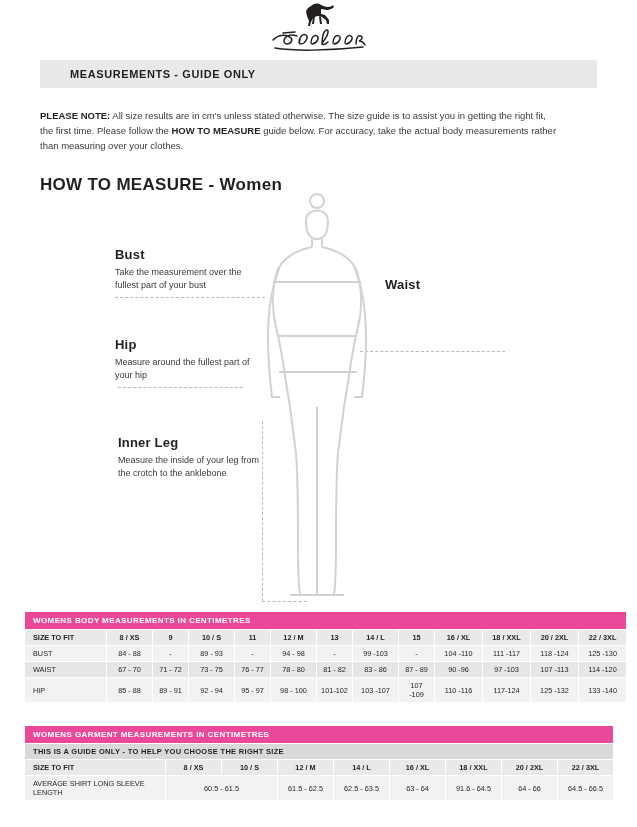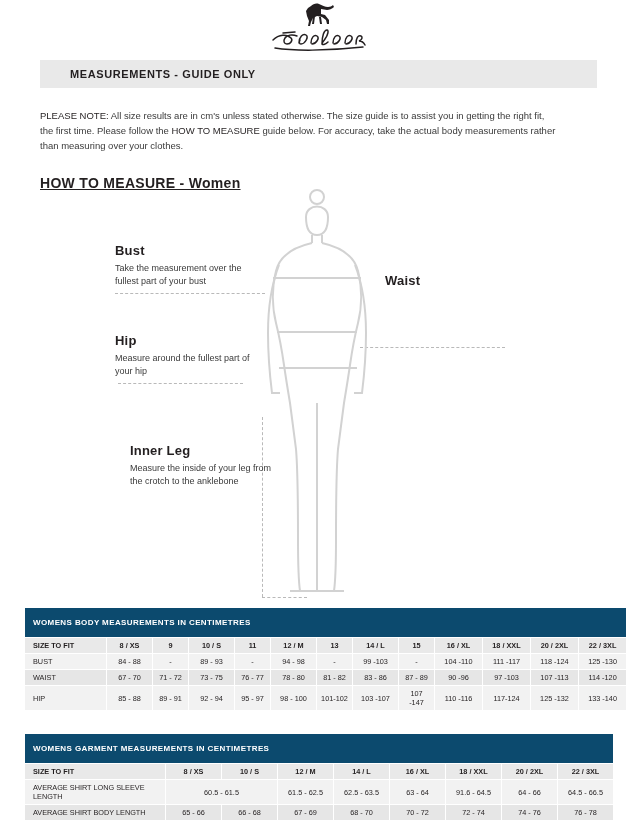--- a/index.html
+++ b/index.html
@@ -40,29 +40,28 @@
   }
 
   
   .intro {
     margin: 20px 40px 0 40px;
     font-size: 9.5px;
     line-height: 15px;
     color: #3a3a3a;
     max-width: 520px;
   }
-  .intro b { font-weight: normal; color: #231f20; }
+  .intro b { font-weight: bold; color: #231f20; }
 
   
   .htm-title {
     margin: 22px 0 0 40px;
-    font-size: 14px;
+    font-size: 17px;
     font-weight: bold;
     letter-spacing: 0.3px;
-    text-decoration: underline;
   }
 
   .diagram {
     position: relative;
     height: 412px;
     margin-top: 4px;
   }
 
   .figure {
     position: absolute;
@@ -78,21 +77,21 @@
     letter-spacing: 0.2px;
   }
   .callout .c-body {
     font-size: 9px;
     line-height: 13px;
     color: #3a3a3a;
   }
   .c-bust { left: 115px; top: 48px; width: 150px; }
   .c-waist { left: 385px; top: 78px; width: 150px; }
   .c-hip  { left: 115px; top: 138px; width: 150px; }
-  .c-inner { left: 130px; top: 236px; width: 150px; margin-top: 12px; }
+  .c-inner { left: 118px; top: 236px; width: 150px; }
 
   .dash-line {
     position: absolute;
     border-top: 1px dashed #b9b9b9;
     height: 0;
   }
   .dash-vert {
     position: absolute;
     border-left: 1px dashed #b9b9b9;
     width: 0;
@@ -108,28 +107,28 @@
   }
   .tbl td, .tbl th {
     border: 1px solid #ffffff;
     padding: 3px 4px;
     text-align: center;
     font-weight: normal;
     color: #231f20;
     height: 15px;
   }
   .tbl .hdr-band td {
-    background: #0c4a6e;
+    background: #ec4899;
     color: #ffffff;
     font-weight: bold;
     font-size: 8px;
     text-align: left;
     padding-left: 8px;
     letter-spacing: 0.4px;
-    height: 30px;
+    height: 18px;
   }
   .tbl .sub-band td {
     background: #d9d9d9;
     font-weight: bold;
     font-size: 7.5px;
     text-align: left;
     padding-left: 8px;
     letter-spacing: 0.3px;
     height: 16px;
   }
@@ -316,21 +315,21 @@
       </tr>
       <tr>
         <td>HIP</td>
         <td>85 - 88</td>
         <td>89 - 91</td>
         <td>92 - 94</td>
         <td>95 - 97</td>
         <td>98 - 100</td>
         <td>101-102</td>
         <td>103 -107</td>
-        <td>107 -147</td>
+        <td>107 -109</td>
         <td>110 -116</td>
         <td>117-124</td>
         <td>125 -132</td>
         <td>133 -140</td>
       </tr>
     </tbody>
   </table>
 </div>
 
 <div class="spacer-20"></div>
@@ -344,20 +343,23 @@
         <col style="width:56px">
         <col style="width:56px">
       <col style="width:56px">
         <col style="width:56px">
         <col style="width:56px">
         <col style="width:56px">
     </colgroup>
     <tbody>
       <tr class="hdr-band">
         <td colspan="9">WOMENS GARMENT MEASUREMENTS IN CENTIMETRES</td>
+      </tr>
+      <tr class="sub-band">
+        <td colspan="9">THIS IS A GUIDE ONLY - TO HELP YOU CHOOSE THE RIGHT SIZE</td>
       </tr>
       <tr class="col-head">
         <td>SIZE TO FIT</td>
         <td>8 / XS</td>
         <td>10 / S</td>
         <td>12 / M</td>
         <td>14 / L</td>
         <td>16 / XL</td>
         <td>18 / XXL</td>
         <td>20 / 2XL</td>
@@ -366,27 +368,16 @@
       <tr>
         <td>AVERAGE SHIRT LONG SLEEVE LENGTH</td>
         <td colspan="2">60.5 - 61.5</td>
         <td>61.5 - 62.5</td>
         <td>62.5 - 63.5</td>
         <td>63 - 64</td>
         <td>91.6 - 64.5</td>
         <td>64 - 66</td>
         <td>64.5 - 66.5</td>
       </tr>
-      <tr class="alt">
-        <td>AVERAGE SHIRT BODY LENGTH</td>
-        <td>65 - 66</td>
-        <td>66 - 68</td>
-        <td>67 - 69</td>
-        <td>68 - 70</td>
-        <td>70 - 72</td>
-        <td>72 - 74</td>
-        <td>74 - 76</td>
-        <td>76 - 78</td>
-      </tr>
 
     </tbody>
   </table>
 </div>
 
 </body></html>

